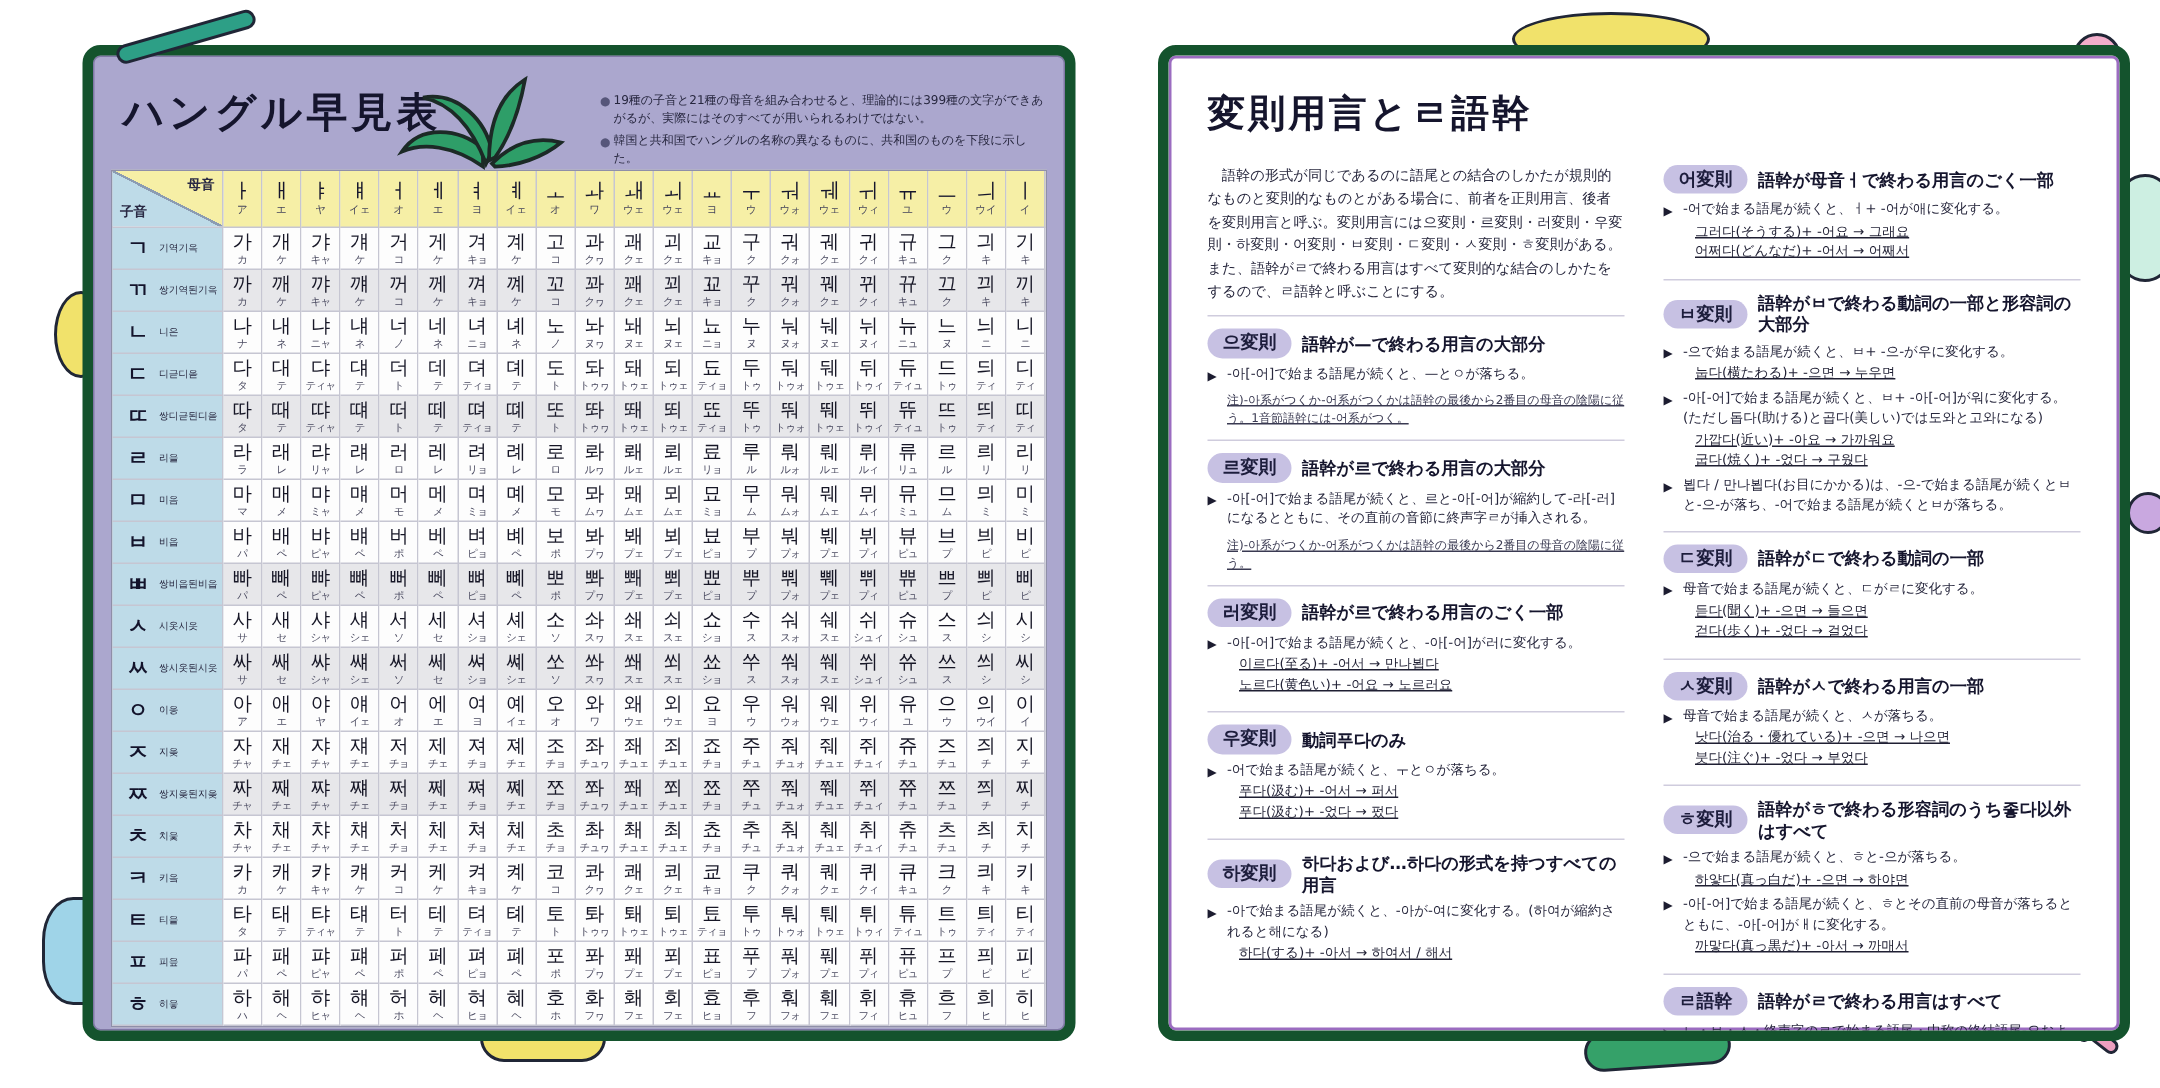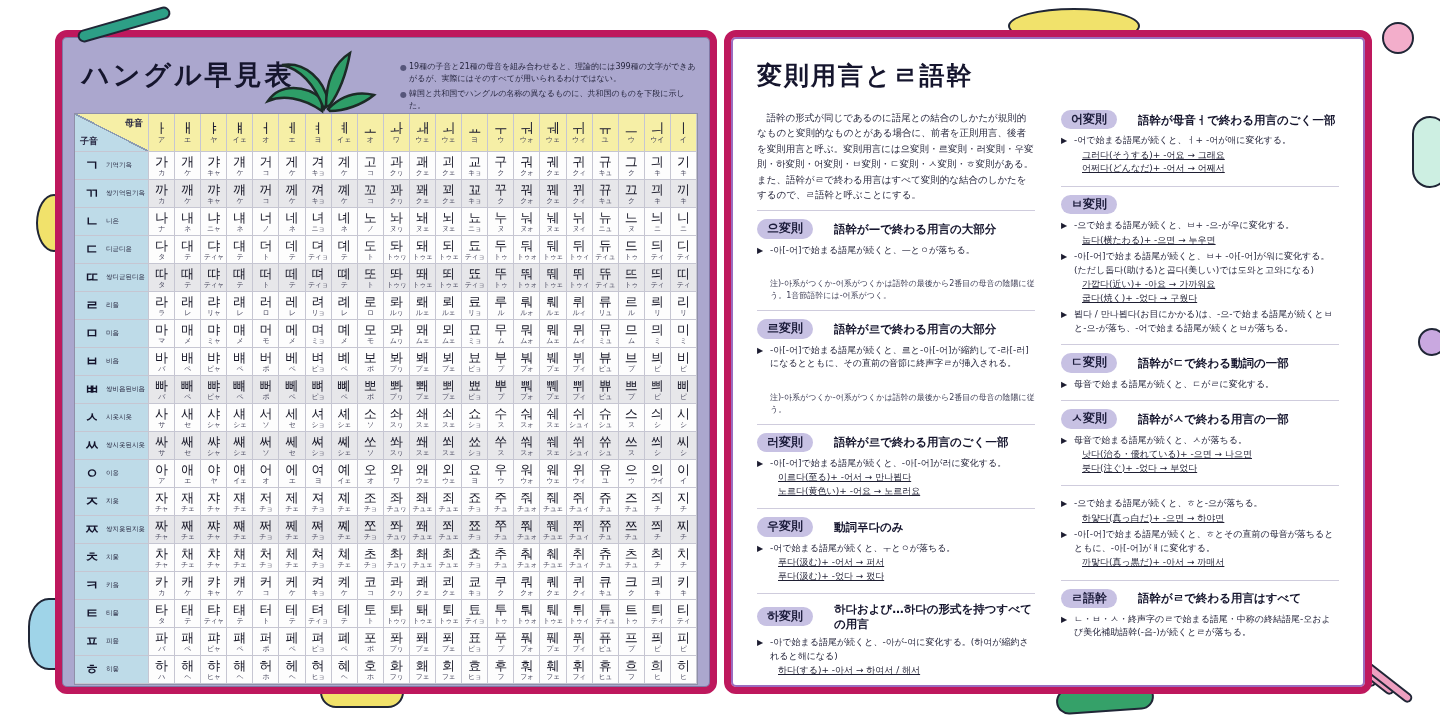--- a/index.html
+++ b/index.html
@@ -1,22 +1,22 @@
 <!DOCTYPE html>
 <html><head>
 <meta charset="utf-8">
 <style>
   html,body{margin:0;padding:0;}
   .canvas{position:relative;width:1440px;height:725px;background:#ffffff;overflow:hidden;
           font-family:"DejaVu Sans","Liberation Sans",sans-serif;color:#1c1c30;}
   
-  .page{position:absolute;top:30px;height:664px;box-sizing:border-box;border:7px solid #be185d;
+  .page{position:absolute;top:30px;height:664px;box-sizing:border-box;border:7px solid #14532d;
         border-radius:12px;z-index:1;overflow:hidden;}
   .page-left{left:55px;width:662px;background:#ABA7CE;box-shadow:inset 0 0 0 1px rgba(50,35,90,.35);}
-  .page-right{left:724px;width:648px;background:#ffffff;box-shadow:inset 0 0 0 2px #9b6cc0;}
+  .page-right{left:772px;width:648px;background:#ffffff;box-shadow:inset 0 0 0 2px #9b6cc0;}
   
   .lp-inner{padding:8px 12px;}
   .lp-header{position:relative;height:56px;}
   .lp-title{font-size:27px;font-weight:bold;color:#15152d;letter-spacing:3px;margin:12px 0 0 8px;}
   .notes{position:absolute;right:2px;top:4px;width:296px;font-size:8px;line-height:1.5;color:#26263e;
          list-style:none;margin:0;padding:0;}
   .note-item{position:relative;padding-left:9px;margin-bottom:3px;}
   .note-dot{position:absolute;left:0;top:1px;font-size:8px;color:#56567a;}
   .plant{position:absolute;left:188px;top:-10px;}
   
@@ -38,29 +38,29 @@
   .syll{font-size:13px;line-height:1;color:#161626;}
   .read{font-size:7px;line-height:1;margin-top:2px;color:#4a4a60;letter-spacing:-0.5px;}
   
   .rp-inner{padding:20px 26px 12px 26px;}
   .rp-title{font-size:25px;font-weight:bold;letter-spacing:2px;color:#15152d;margin:2px 0 10px 0;}
   .cols{display:flex;gap:26px;}
   .col{flex:1 1 0;min-width:0;}
   .block{padding:8px 0;}
   .col .block + .block{border-top:1px solid #cfccdd;}
   .intro{font-size:9.5px;line-height:1.62;text-indent:1em;margin:0;color:#27273d;}
-  .sec-head{display:flex;align-items:center;gap:21px;margin-bottom:5px;}
+  .sec-head{display:flex;align-items:center;gap:7px;margin-bottom:5px;}
   .badge{display:inline-block;flex:none;background:#C7C1E3;color:#1d1d3c;border-radius:11px;
          padding:2px 10px 3px 10px;font-size:12px;font-weight:bold;line-height:1.2;}
   .sec-title{font-size:11.5px;font-weight:bold;color:#15152d;line-height:1.25;}
   .rule{position:relative;font-size:9px;line-height:1.5;color:#27273d;padding-left:13px;margin:3px 0 1px 0;}
   .rule-marker{position:absolute;left:0;top:1px;font-size:8px;color:#1c1c30;}
   .examples{margin:1px 0 2px 0;padding-left:21px;}
   .example{font-size:9px;line-height:1.5;color:#1f1f33;text-decoration:underline;}
-  .note{font-size:8px;line-height:1.5;color:#3a3a52;padding-left:13px;margin-top:21px;}
+  .note{font-size:8px;line-height:1.5;color:#3a3a52;padding-left:13px;margin-top:4px;text-decoration:underline;}
   
   .deco{position:absolute;box-sizing:border-box;border:2px solid #202636;}
   .z0{z-index:0;} .z2{z-index:2;}
 </style>
 </head>
 <body>
 
 <div class="canvas">
 
   <div class="deco z2" style="left:76px;top:18px;width:96px;height:13px;background:#2D9F86;border-radius:8px;transform:rotate(-16deg);"></div>
@@ -1967,51 +1967,60 @@
               </div>
               <div class="rule"><span class="rule-marker">▶</span><span>-어で始まる語尾が続くと、ㅓ+ -어が애に変化する。</span></div>
               <div class="examples">
                 <div class="example">그러다(そうする)+ -어요 → 그래요</div>
                 <div class="example">어쩌다(どんなだ)+ -어서 → 어째서</div>
               </div>
             </div>
             <div class="block section">
               <div class="sec-head">
                 <span class="badge">ㅂ変則</span>
+                <span class="sec-title">語幹がㅂで終わる動詞の一部と形容詞の大部分</span>
               </div>
               <div class="rule"><span class="rule-marker">▶</span><span>-으で始まる語尾が続くと、ㅂ+ -으-が우に変化する。</span></div>
               <div class="examples">
                 <div class="example">눕다(横たわる)+ -으면 → 누우면</div>
               </div>
               <div class="rule"><span class="rule-marker">▶</span><span>-아[-어]で始まる語尾が続くと、ㅂ+ -아[-어]が워に変化する。(ただし돕다(助ける)と곱다(美しい)では도와と고와になる)</span></div>
               <div class="examples">
                 <div class="example">가깝다(近い)+ -아요 → 가까워요</div>
                 <div class="example">굽다(焼く)+ -었다 → 구웠다</div>
               </div>
               <div class="rule"><span class="rule-marker">▶</span><span>뵙다 / 만나뵙다(お目にかかる)は、-으-で始まる語尾が続くとㅂと-으-が落ち、-어で始まる語尾が続くとㅂが落ちる。</span></div>
             </div>
             <div class="block section">
               <div class="sec-head">
                 <span class="badge">ㄷ変則</span>
                 <span class="sec-title">語幹がㄷで終わる動詞の一部</span>
               </div>
               <div class="rule"><span class="rule-marker">▶</span><span>母音で始まる語尾が続くと、ㄷがㄹに変化する。</span></div>
+              <div class="examples">
+                <div class="example">듣다(聞く)+ -으면 → 들으면</div>
+                <div class="example">걷다(歩く)+ -었다 → 걸었다</div>
+              </div>
             </div>
             <div class="block section">
               <div class="sec-head">
                 <span class="badge">ㅅ変則</span>
                 <span class="sec-title">語幹がㅅで終わる用言の一部</span>
               </div>
               <div class="rule"><span class="rule-marker">▶</span><span>母音で始まる語尾が続くと、ㅅが落ちる。</span></div>
               <div class="examples">
                 <div class="example">낫다(治る・優れている)+ -으면 → 나으면</div>
                 <div class="example">붓다(注ぐ)+ -었다 → 부었다</div>
               </div>
             </div>
             <div class="block section">
+              <div class="sec-head">
+                <span class="badge">ㅎ変則</span>
+                <span class="sec-title">語幹がㅎで終わる形容詞のうち좋다以外はすべて</span>
+              </div>
               <div class="rule"><span class="rule-marker">▶</span><span>-으で始まる語尾が続くと、ㅎと-으が落ちる。</span></div>
               <div class="examples">
                 <div class="example">하얗다(真っ白だ)+ -으면 → 하야면</div>
               </div>
               <div class="rule"><span class="rule-marker">▶</span><span>-아[-어]で始まる語尾が続くと、ㅎとその直前の母音が落ちるとともに、-아[-어]がㅐに変化する。</span></div>
               <div class="examples">
                 <div class="example">까맣다(真っ黒だ)+ -아서 → 까매서</div>
               </div>
             </div>
             <div class="block section">

